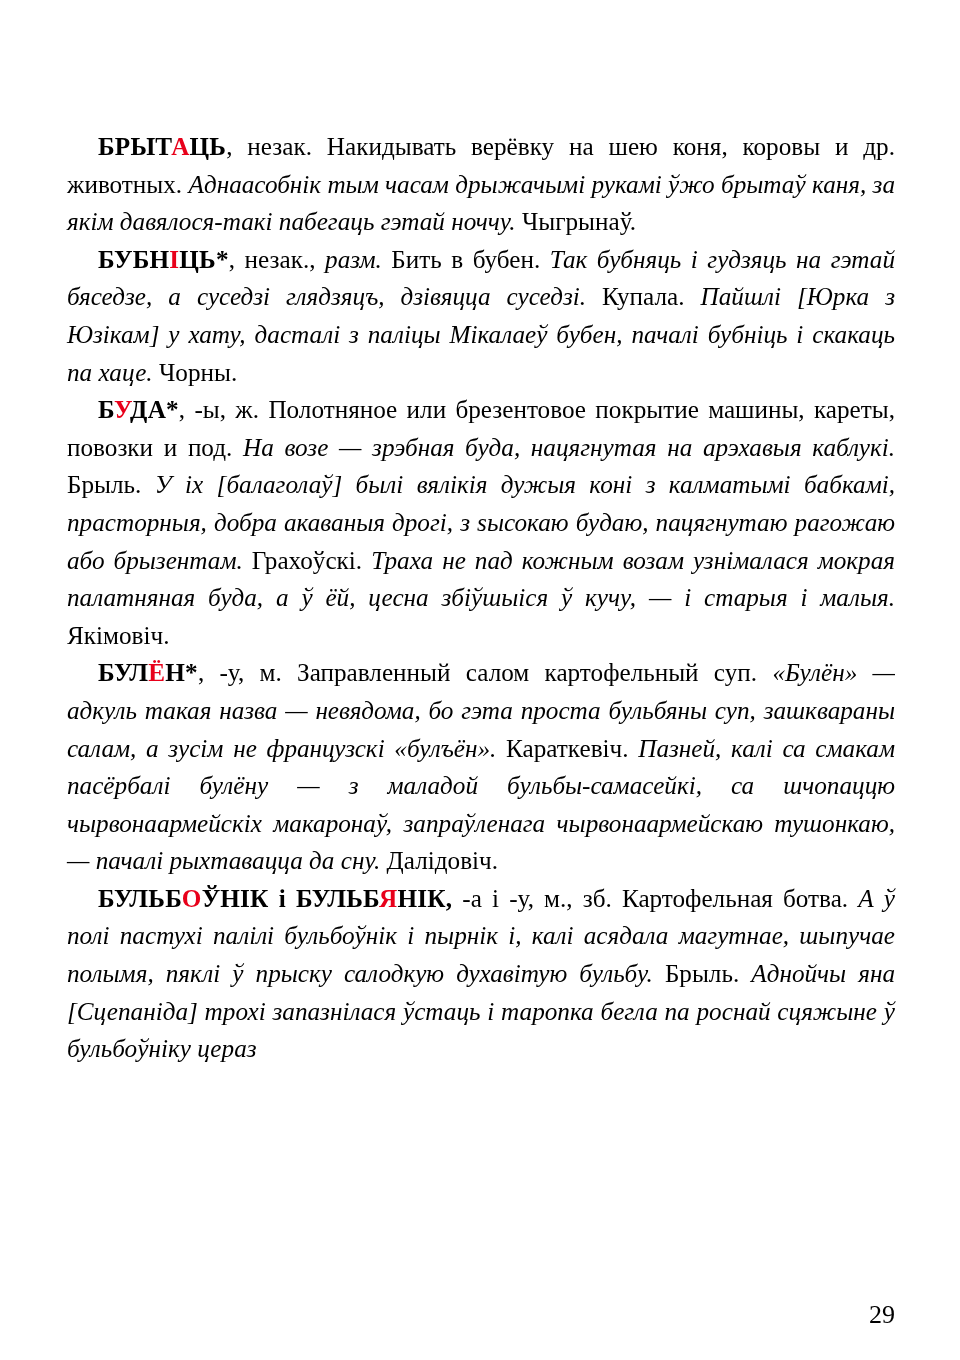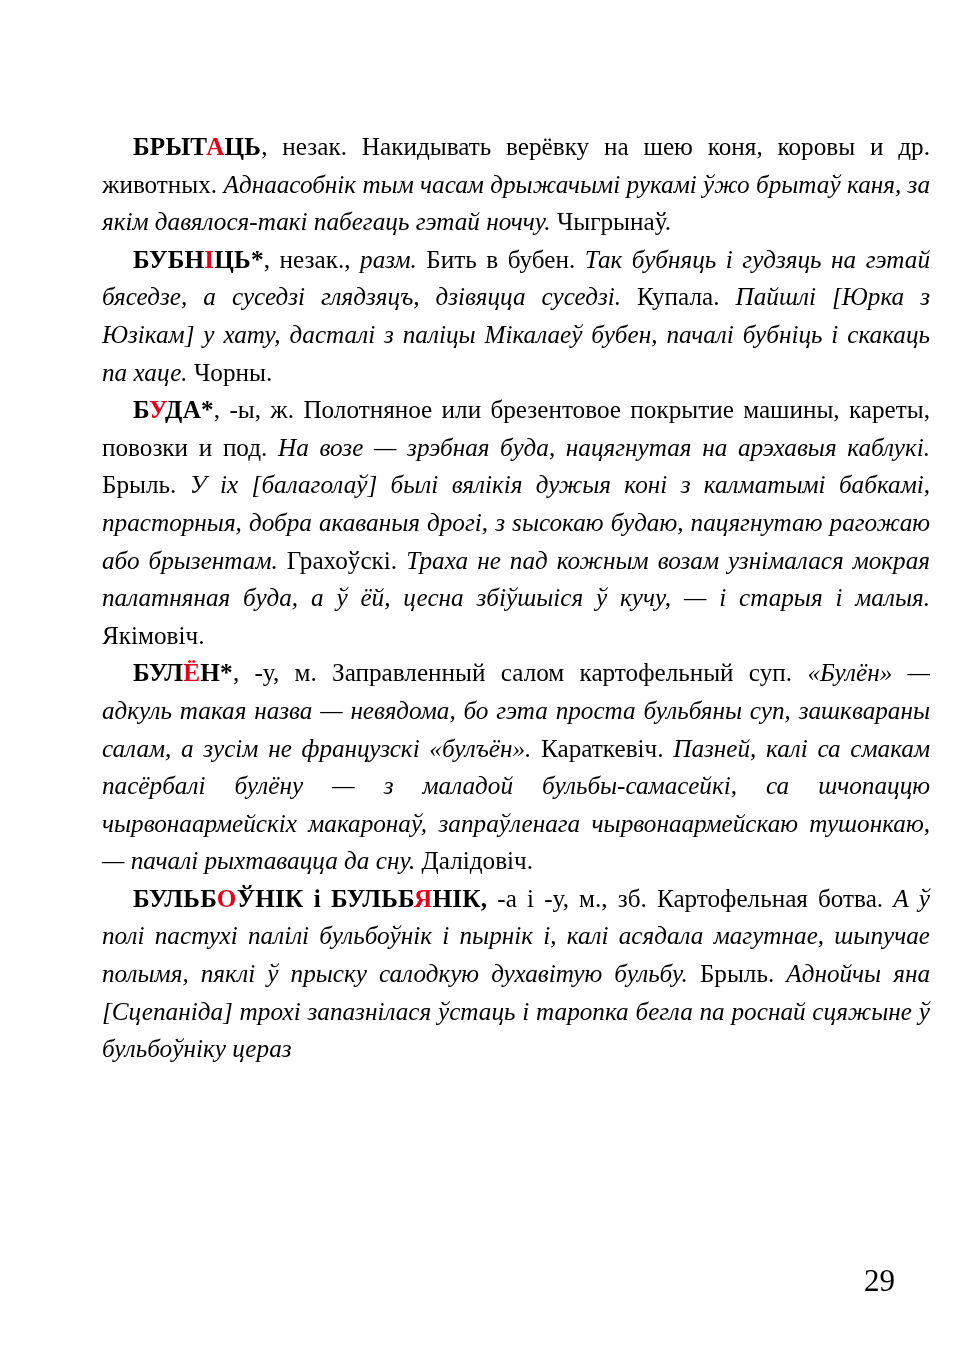--- a/index.html
+++ b/index.html
@@ -15,21 +15,21 @@
     color: #000000;
     overflow: hidden;
   }
 
   .page {
     position: absolute;
     left: 0; top: 0;
     width: 960px;
     height: 1360px;
     box-sizing: border-box;
-    padding: 128px 65px 0 102px;
+    padding: 128px 65px 0 67px;
   }
 
   .entries {
     width: 828px;
   }
 
   
   .entry {
     margin: 0;
     text-align: justify;
@@ -65,22 +65,22 @@
   }
 
   
   .conj {
     font-weight: bold;
   }
 
   .page-number {
     position: absolute;
     right: 65px;
-    bottom: 64px;
-    font-size: 31px;
+    bottom: 32px;
+    font-size: 26px;
     line-height: 1;
     font-style: normal;
   }
 </style>
 </head>
 <body>
 
 <div class="page">
   <div class="entries">
 

